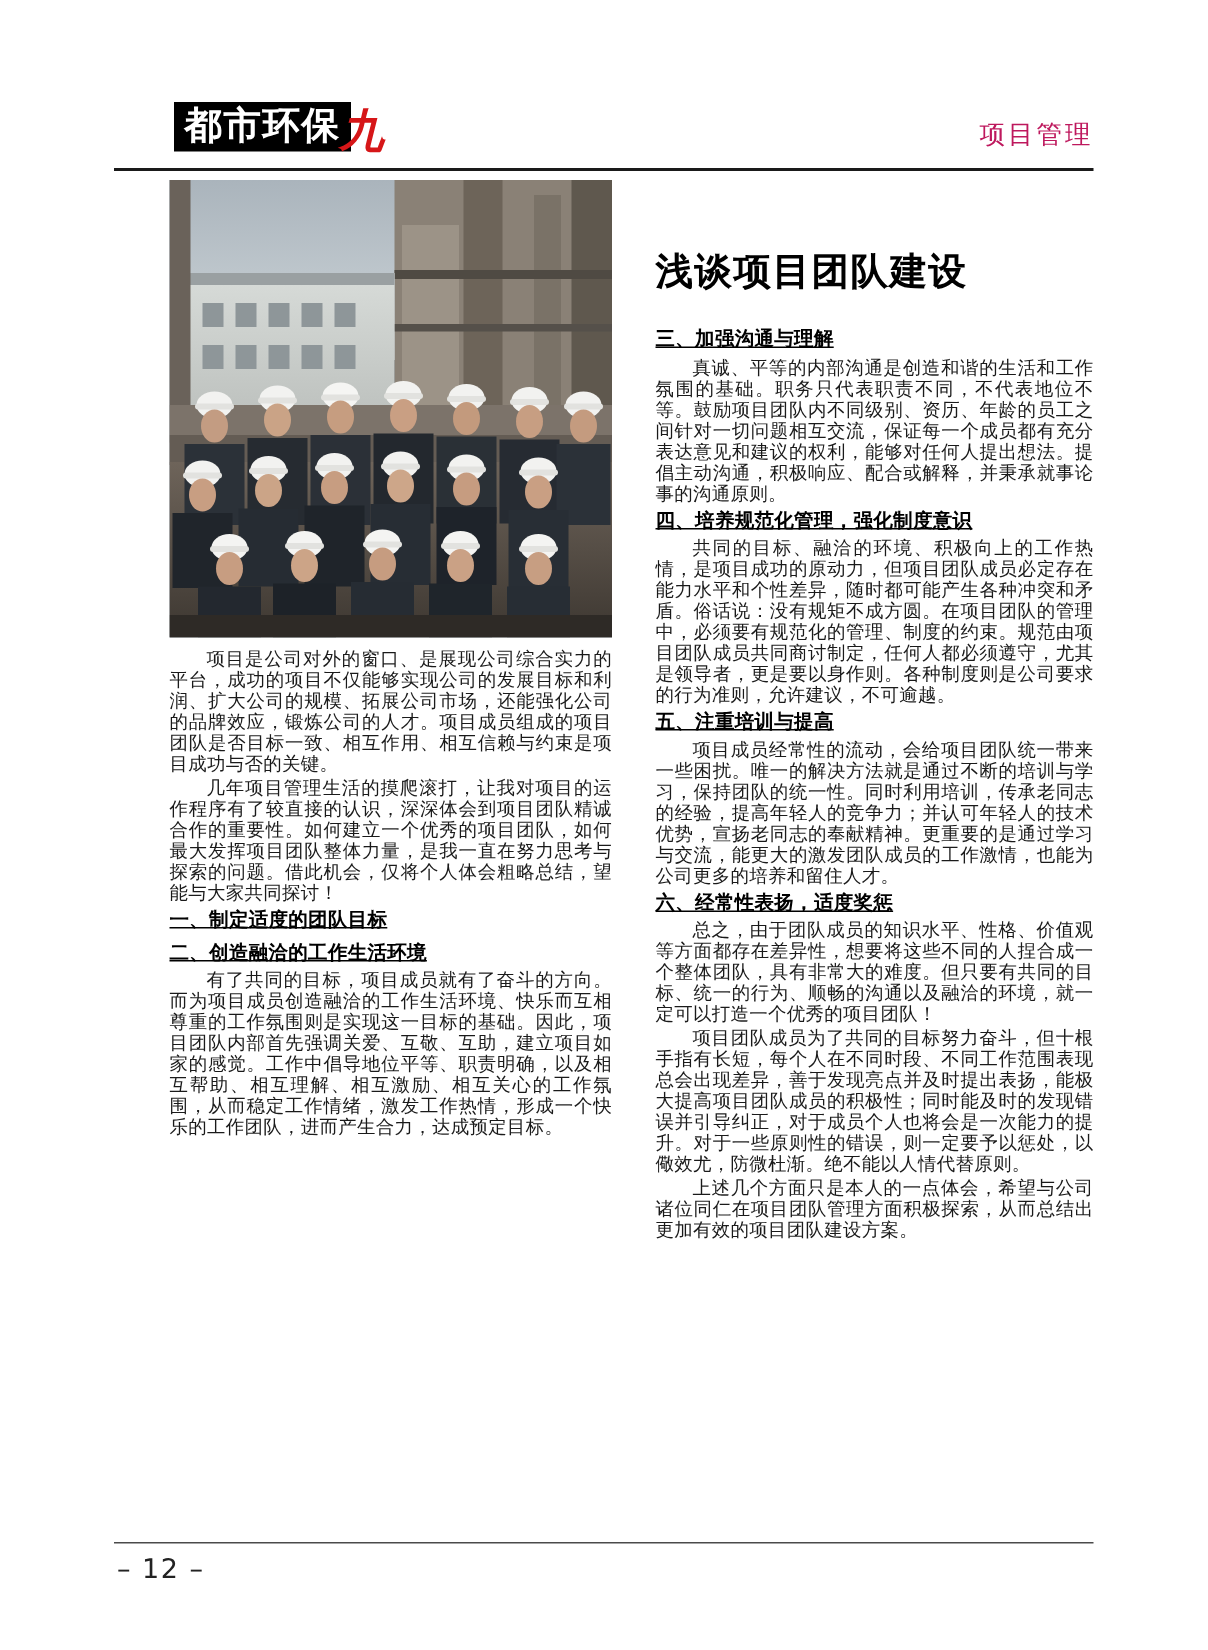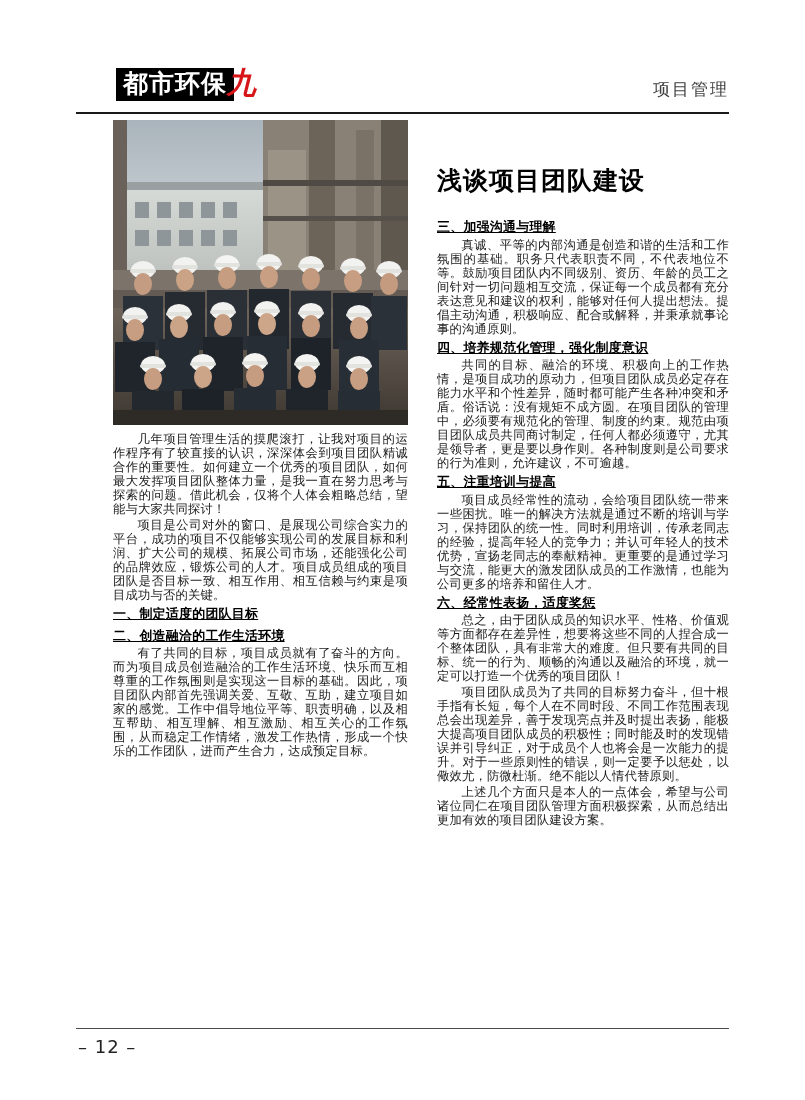--- a/index.html
+++ b/index.html
@@ -29,20 +29,21 @@
     left: 76px;
     top: 62px;
     width: 653px;
     height: 52px;
   }
   .logo-wrap {
     position: absolute;
     left: 40px;
     top: 6px;
     display: flex;
+    align-items: flex-end;
   }
   .logo-box {
     background: #000000;
     color: #ffffff;
     font-family: "DejaVu Sans", "Liberation Sans", sans-serif;
     font-weight: bold;
     font-size: 25px;
     letter-spacing: 1px;
     padding: 3px 7px 4px 7px;
     line-height: 1.05;
@@ -55,21 +56,21 @@
     margin-left: -8px;
     margin-bottom: -2px;
     font-style: italic;
     font-family: "DejaVu Serif", "Liberation Serif", serif;
   }
   .header-title {
     position: absolute;
     right: 0;
     top: 16px;
     font-size: 17px;
-    color: #404040;
+    color: #be185d;
     letter-spacing: 2px;
   }
   .header-rule {
     position: absolute;
     left: 76px;
     top: 112px;
     width: 653px;
     height: 2px;
     background: #1a1a1a;
   }
@@ -336,22 +337,22 @@
             <path d="M-21,26 h42 v34 h-42 z" fill="#272d34"></path>
           </g>
         </g>
       </g>
 
       <rect x="0" y="290" width="295" height="15" fill="#2e2a26"></rect>
     </svg>
   </div>
 
   <div class="col-left">
+    <p class="body">项目是公司对外的窗口、是展现公司综合实力的平台，成功的项目不仅能够实现公司的发展目标和利润、扩大公司的规模、拓展公司市场，还能强化公司的品牌效应，锻炼公司的人才。项目成员组成的项目团队是否目标一致、相互作用、相互信赖与约束是项目成功与否的关键。</p>
     <p class="body">几年项目管理生活的摸爬滚打，让我对项目的运作程序有了较直接的认识，深深体会到项目团队精诚合作的重要性。如何建立一个优秀的项目团队，如何最大发挥项目团队整体力量，是我一直在努力思考与探索的问题。借此机会，仅将个人体会粗略总结，望能与大家共同探讨！</p>
-    <p class="body">项目是公司对外的窗口、是展现公司综合实力的平台，成功的项目不仅能够实现公司的发展目标和利润、扩大公司的规模、拓展公司市场，还能强化公司的品牌效应，锻炼公司的人才。项目成员组成的项目团队是否目标一致、相互作用、相互信赖与约束是项目成功与否的关键。</p>
     <h3 class="sub">一、制定适度的团队目标</h3>
     <h3 class="sub">二、创造融洽的工作生活环境</h3>
     <p class="body">有了共同的目标，项目成员就有了奋斗的方向。而为项目成员创造融洽的工作生活环境、快乐而互相尊重的工作氛围则是实现这一目标的基础。因此，项目团队内部首先强调关爱、互敬、互助，建立项目如家的感觉。工作中倡导地位平等、职责明确，以及相互帮助、相互理解、相互激励、相互关心的工作氛围，从而稳定工作情绪，激发工作热情，形成一个快乐的工作团队，进而产生合力，达成预定目标。</p>
   </div>
 
   <div class="col-right">
     <h1 class="article-title">浅谈项目团队建设</h1>
     <h3 class="sub">三、加强沟通与理解</h3>
     <p class="body">真诚、平等的内部沟通是创造和谐的生活和工作氛围的基础。职务只代表职责不同，不代表地位不等。鼓励项目团队内不同级别、资历、年龄的员工之间针对一切问题相互交流，保证每一个成员都有充分表达意见和建议的权利，能够对任何人提出想法。提倡主动沟通，积极响应、配合或解释，并秉承就事论事的沟通原则。</p>
     <h3 class="sub">四、培养规范化管理，强化制度意识</h3>

